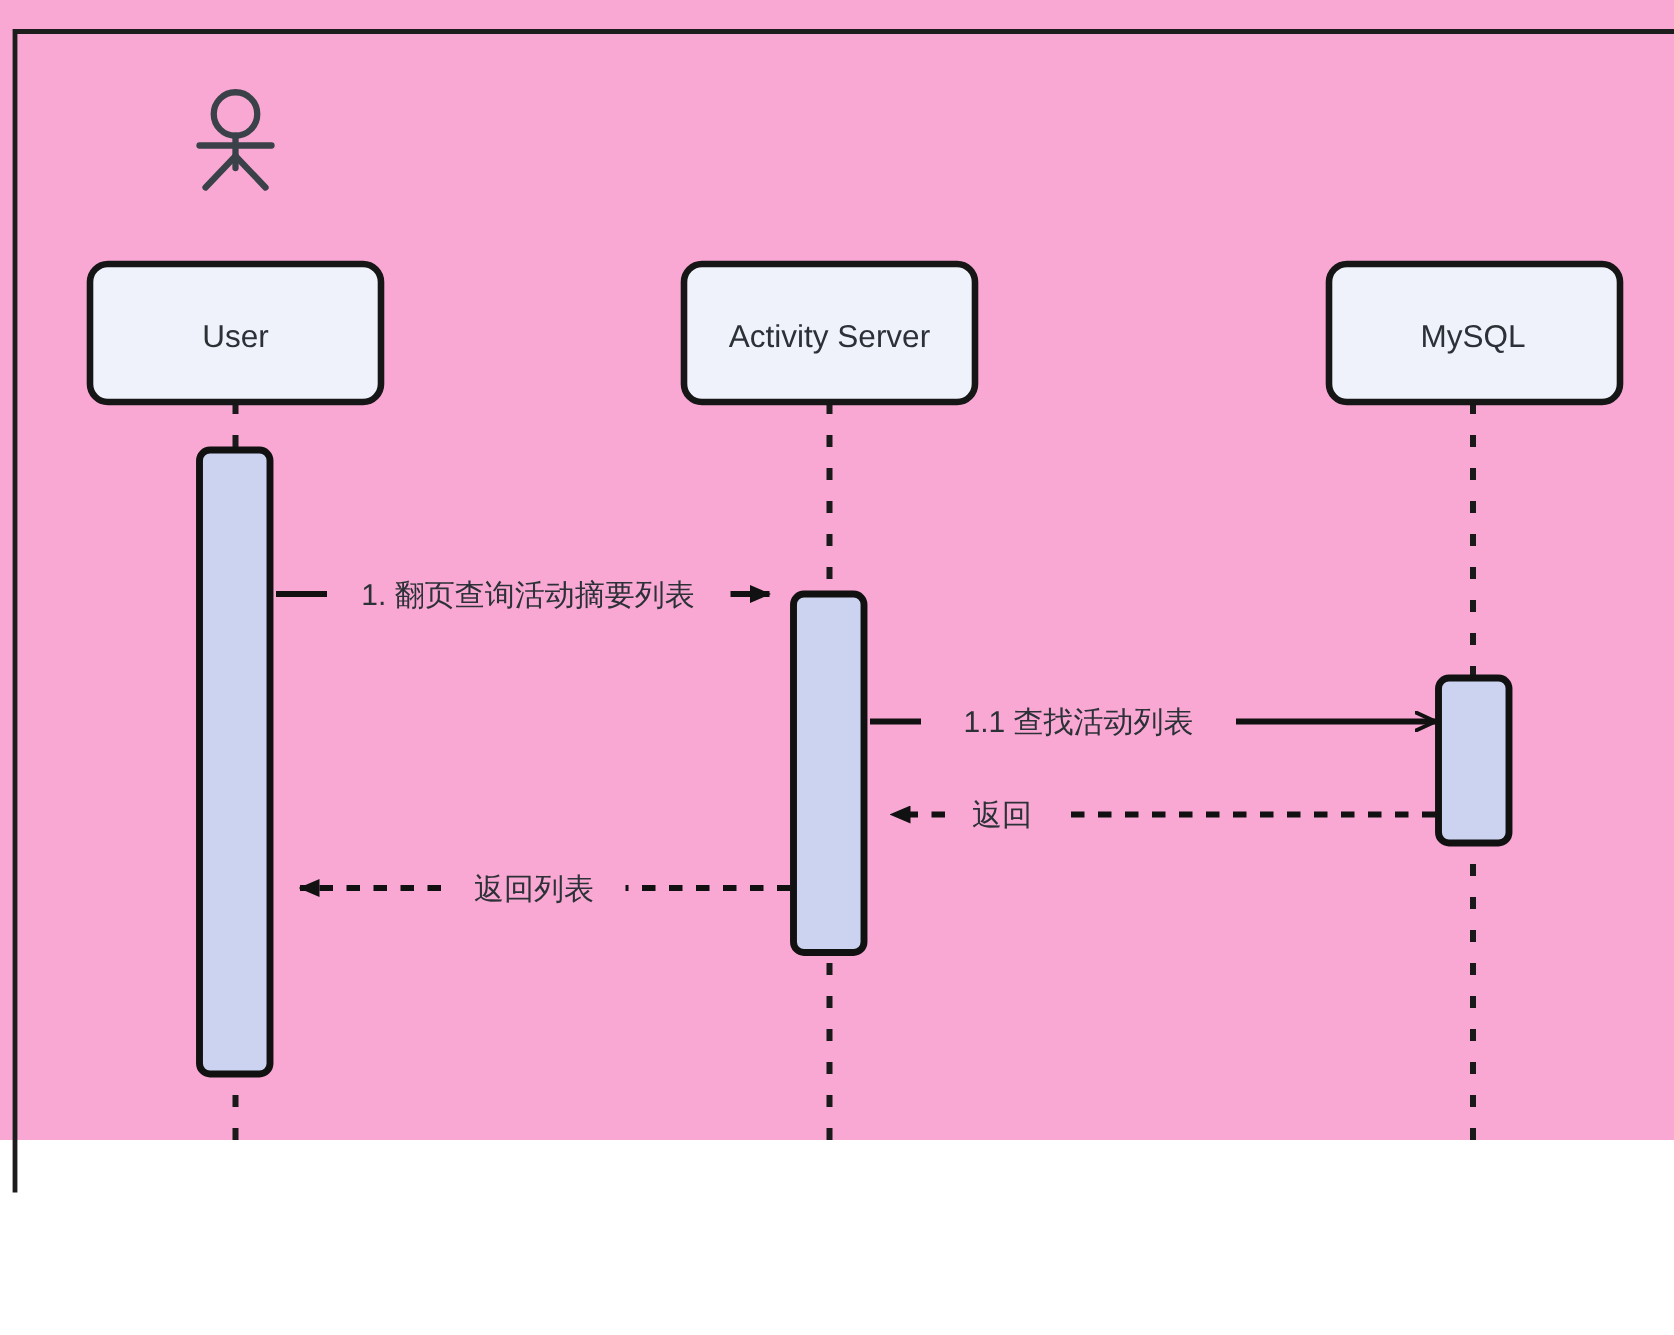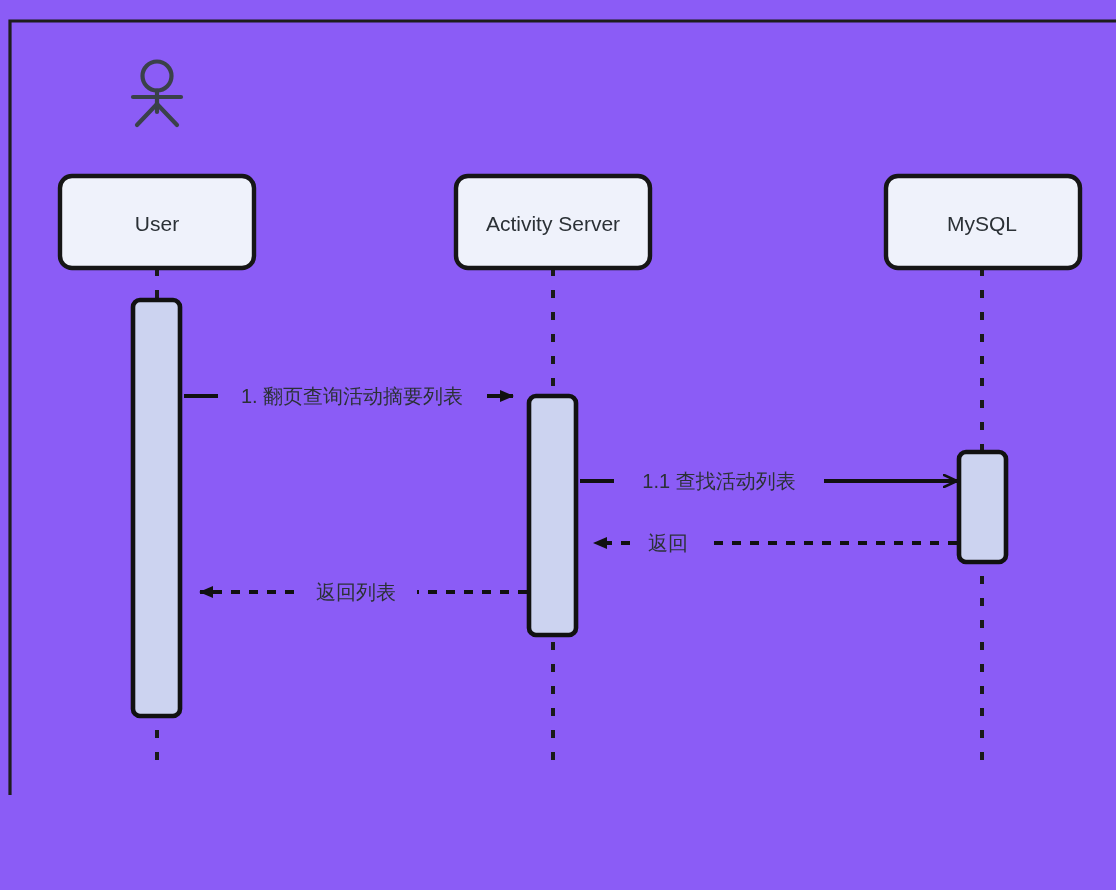--- a/index.html
+++ b/index.html
@@ -13,22 +13,22 @@
     height: 890px;
     position: relative;
     font-family: "Liberation Sans", "DejaVu Sans", sans-serif;
     overflow: hidden;
   }
   #canvas-root {
     position: absolute;
     left: 0;
     top: 0;
     width: 1116px;
-    height: 890px;
-    background: #8b5cf6;
+    height: 760px;
+    background: #f9a8d4;
   }
   svg.diagram {
     position: absolute;
     left: 0;
     top: 0;
     width: 1116px;
     height: 890px;
     display: block;
   }
   .lbl {

